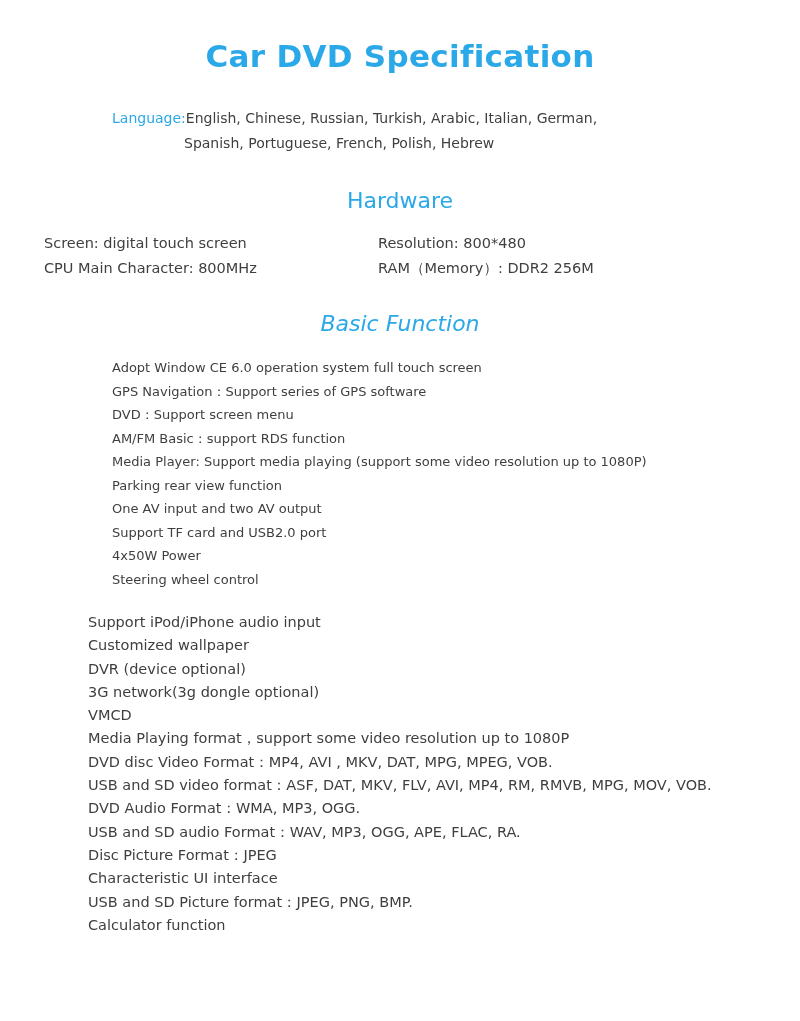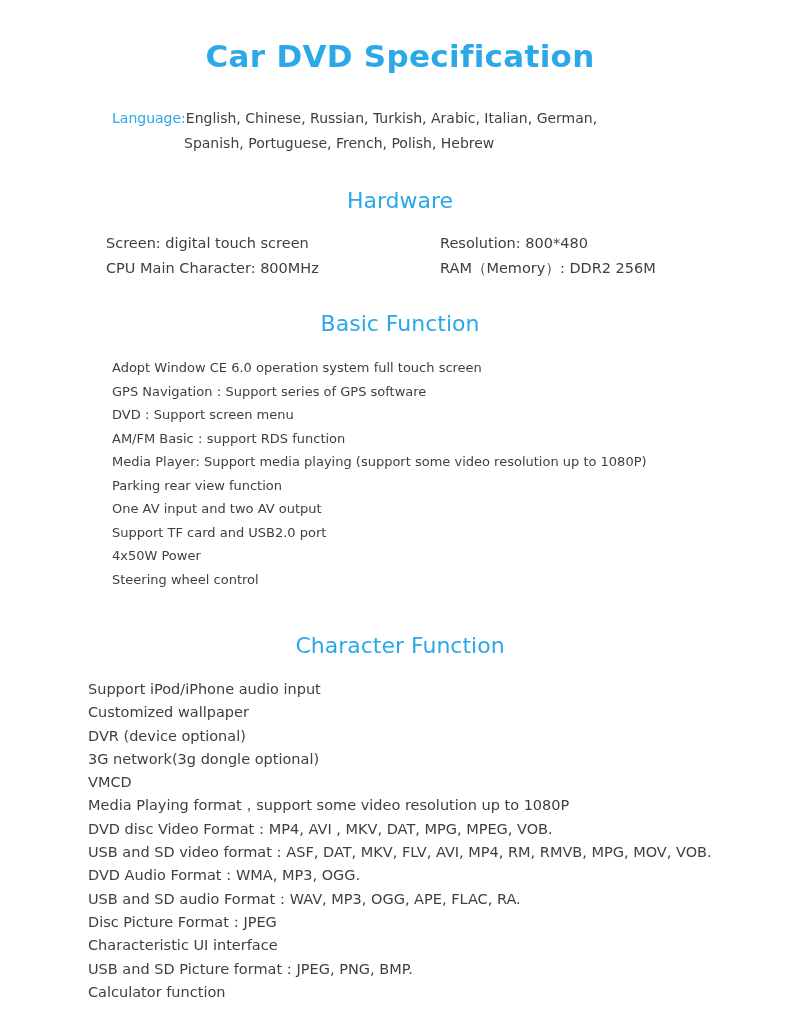--- a/index.html
+++ b/index.html
@@ -44,26 +44,26 @@
     padding-left: 72px;
   }
   .section-head {
     text-align: center;
     color: #2aa8e8;
     font-size: 22px;
     margin: 0;
     font-weight: normal;
   }
   .hardware-head { margin-top: 32px; }
-  .basic-head { margin-top: 30px; }
+  .basic-head { margin-top: 30px; font-style: italic; }
   .char-head { margin-top: 42px; }
 
   .hardware-grid {
     margin-top: 18px;
-    padding-left: 106px;
+    padding-left: 44px;
     display: flex;
     font-size: 14.5px;
     line-height: 25px;
   }
   .hardware-col-left { width: 334px; }
   .hardware-col-right { width: 300px; }
 
   .list {
     margin-top: 20px;
     padding-left: 112px;
@@ -116,21 +116,20 @@
     <div>DVD：Support screen menu</div>
     <div>AM/FM Basic：support RDS function</div>
     <div>Media Player: Support media playing (support some video resolution up to 1080P)</div>
     <div>Parking rear view function</div>
     <div>One AV input and two AV output</div>
     <div>Support TF card and USB2.0 port</div>
     <div>4x50W Power</div>
     <div>Steering wheel control</div>
   </div>
 
-  <h2 class="section-head char-head">Character Function</h2>
 
   <div class="char-list">
     <div>Support iPod/iPhone audio input</div>
     <div>Customized wallpaper</div>
     <div>DVR (device optional)</div>
     <div>3G network(3g dongle optional)</div>
     <div>VMCD</div>
     <div>Media Playing format，support some video resolution up to 1080P</div>
     <div>DVD disc Video Format：MP4, AVI , MKV, DAT, MPG, MPEG, VOB.</div>
     <div>USB and SD video format：ASF, DAT, MKV, FLV, AVI, MP4, RM, RMVB, MPG, MOV, VOB.</div>

